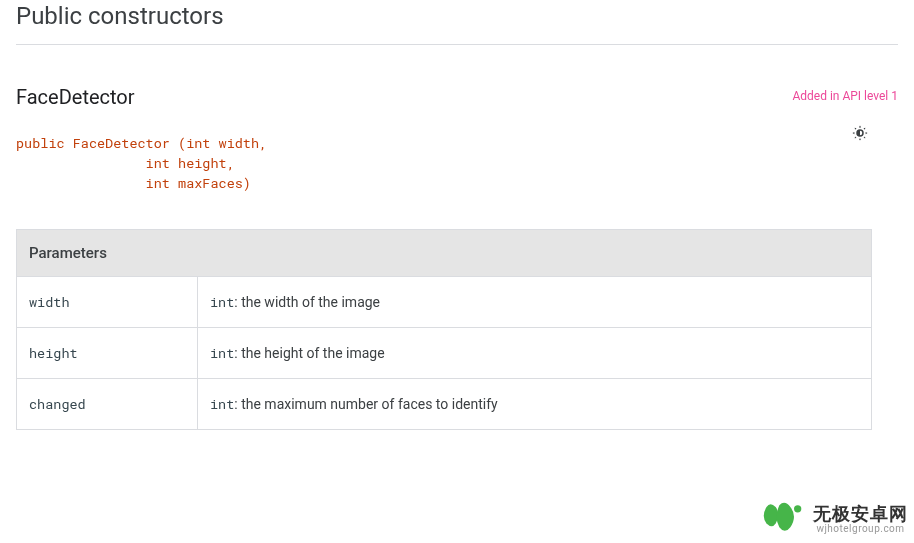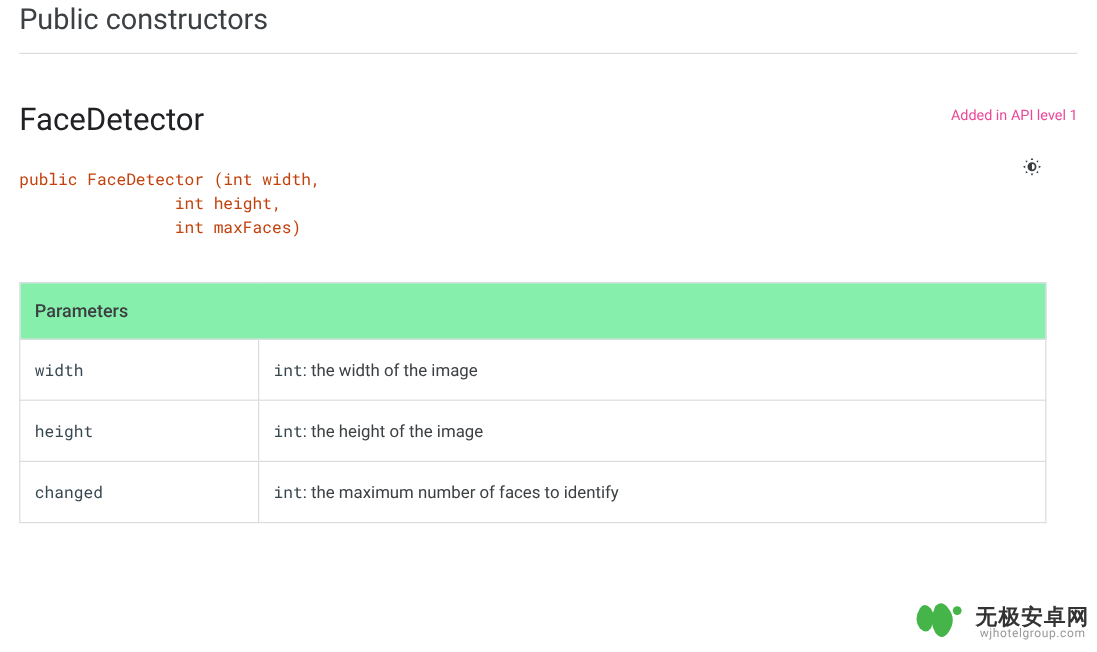--- a/index.html
+++ b/index.html
@@ -26,21 +26,21 @@
     border-top: 1px solid #dadce0;
     margin: 0 0 40px 0;
   }
   .method-header {
     display: flex;
     justify-content: space-between;
     align-items: flex-start;
     margin-bottom: 20px;
   }
   h3.method-name {
-    font-size: 26px;
+    font-size: 20px;
     font-weight: 400;
     color: #202124;
   }
   .api-level {
     font-size: 12px;
     color: #ec4899;
     padding-top: 4px;
   }
   .code-area {
     position: relative;
@@ -73,37 +73,37 @@
     color: #3c4043;
     margin-bottom: 22px;
     max-width: 860px;
   }
   table.param-table {
     width: 856px;
     border-collapse: collapse;
     border: 1px solid #dadce0;
   }
   table.param-table th {
-    background: #86efac;
+    background: #e5e5e5;
     text-align: left;
     font-size: 15px;
     font-weight: 500;
     color: #3c4043;
     padding: 14px 12px;
     border: 1px solid #dadce0;
   }
   table.param-table td {
     border: 1px solid #dadce0;
     padding: 16px 12px;
     font-size: 14px;
     color: #3c4043;
     vertical-align: top;
   }
   table.param-table td.name-cell {
-    width: 199px;
+    width: 181px;
     font-family: "Roboto Mono", Menlo, Consolas, monospace;
     font-size: 13.5px;
     color: #37474f;
   }
   table.param-table td.desc-cell code {
     font-family: "Roboto Mono", Menlo, Consolas, monospace;
     font-size: 13.5px;
     color: #37474f;
   }
   .watermark {

